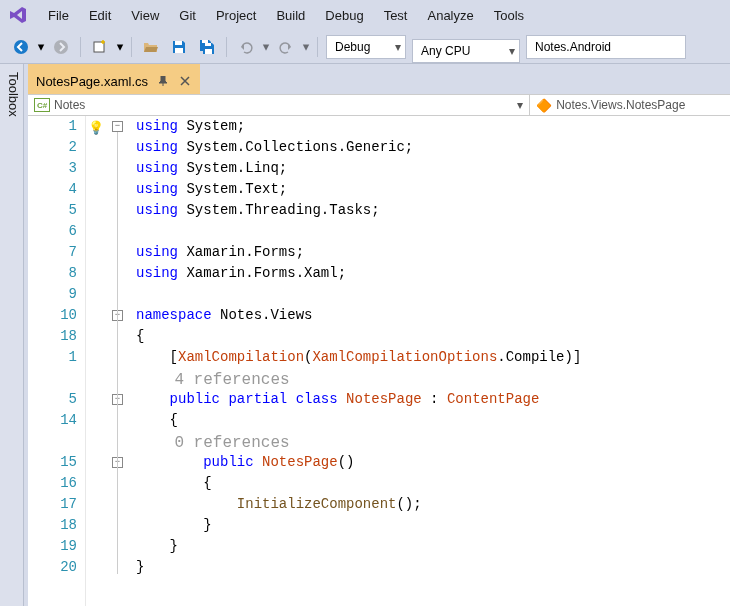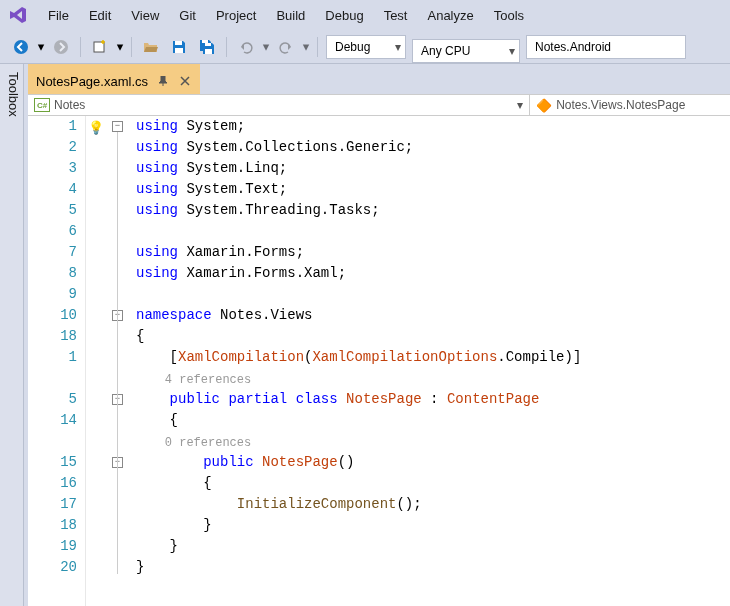--- a/index.html
+++ b/index.html
@@ -199,21 +199,21 @@
       width: 1px;
       background: #ccc;
     }
     .code {
       flex: 1;
       white-space: pre;
       color: #000;
       font-family: Liberation Mono, monospace;
     }
     .code .line { height: 21px; display: block; }
-    .code .line.ref { color: #999; font-size: 12px; line-height: 21px; padding-top: 2px; }
+    .code .line.ref { color: #999; font-size: 16px; line-height: 21px; padding-top: 2px; }
     .kw { color: #0000ff; }
     .tp { color: #c2410c; }
     .pn { color: #000; }
     .id { color: #000; text-align: center; }
     .fn { color: #74531f; }
     .na { color: #000; }
   </style>
 </head>
 <body>
 

